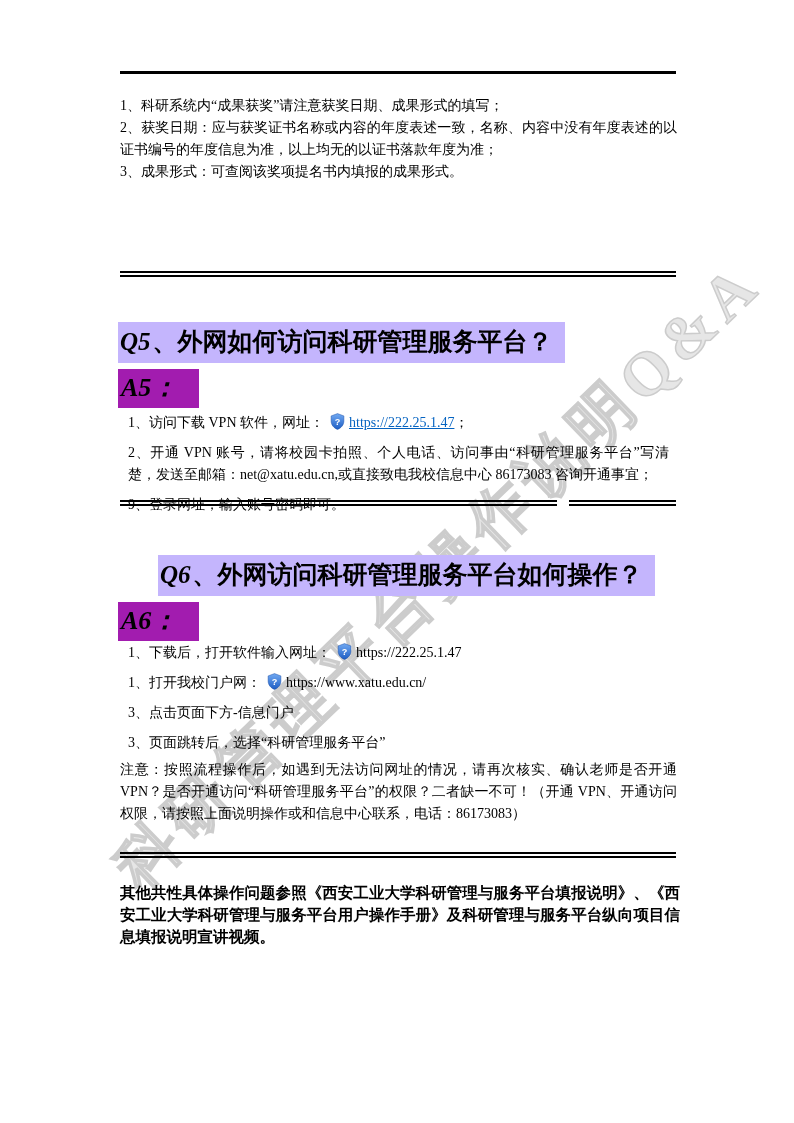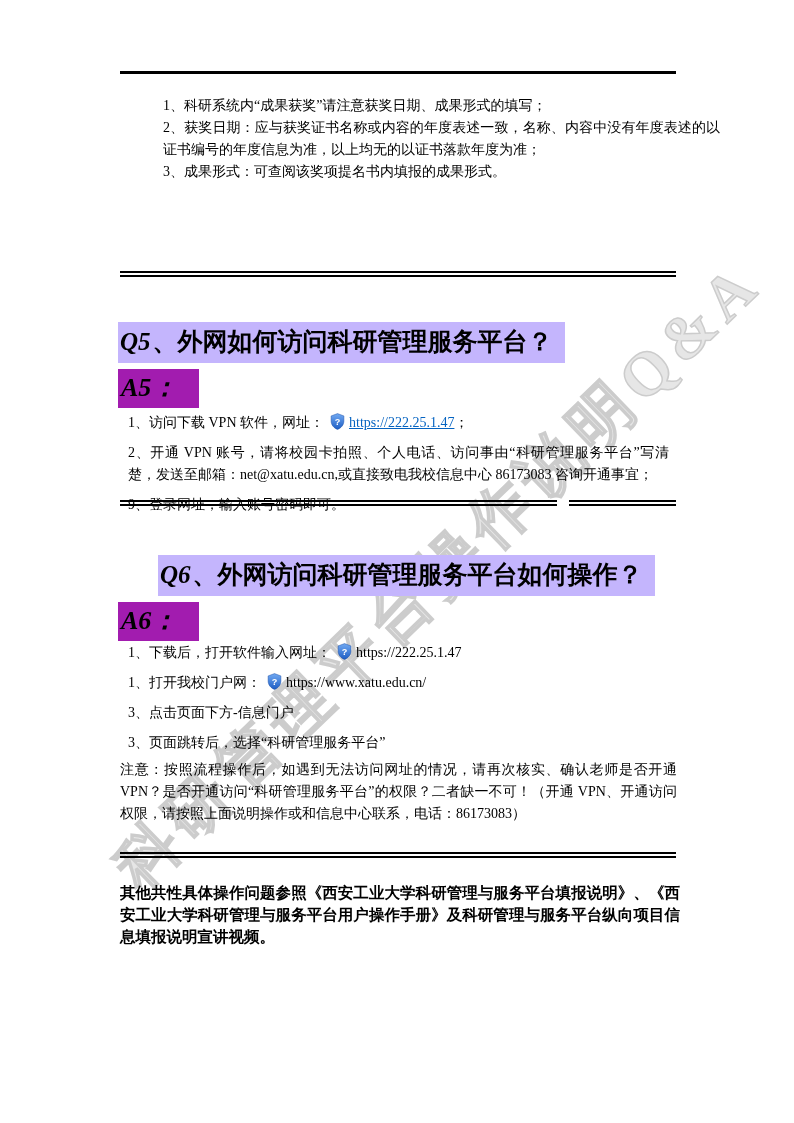--- a/index.html
+++ b/index.html
@@ -79,21 +79,21 @@
     </linearGradient>
   </defs>
 </svg>
 
 <div class="page">
 
   <div class="watermark">科研管理平台操作说明Q&amp;A</div>
 
   <div class="blk rule-single" style="left:120px;top:71px;width:556px;"></div>
 
-  <div class="blk bodytext" style="left:120px;top:95px;width:557px;margin-left:43px;">
+  <div class="blk bodytext" style="left:120px;top:95px;width:557px;">
     <p>1、科研系统内“成果获奖”请注意获奖日期、成果形式的填写；</p>
     <p>2、获奖日期：应与获奖证书名称或内容的年度表述一致，名称、内容中没有年度表述的以证书编号的年度信息为准，以上均无的以证书落款年度为准；</p>
     <p>3、成果形式：可查阅该奖项提名书内填报的成果形式。</p>
   </div>
 
   <div class="blk rule-double" style="left:120px;top:271px;width:556px;"></div>
 
   <div class="blk" style="left:118px;top:322px;">
     <div class="q-heading"><span class="q-label">Q5</span><span>、外网如何访问科研管理服务平台？</span></div>
   </div>

